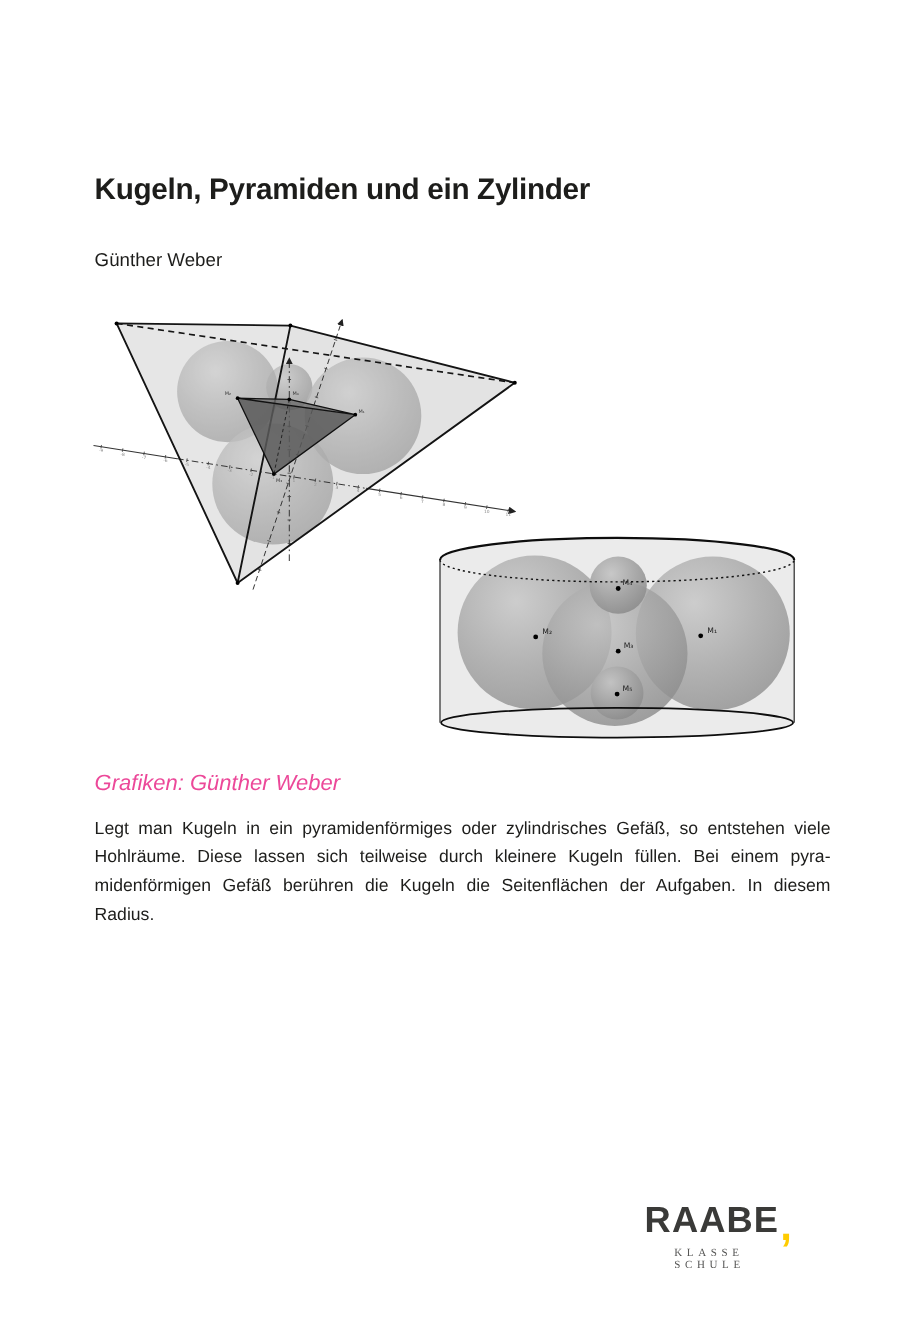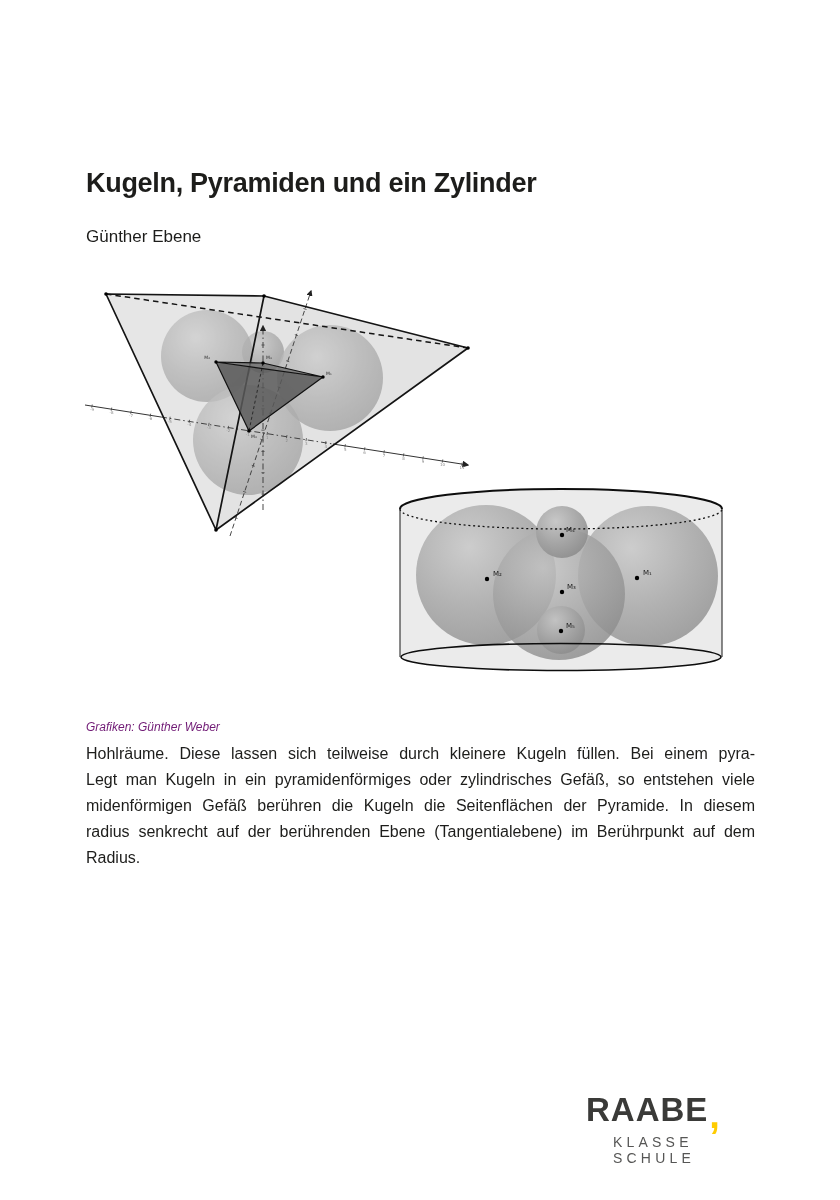--- a/index.html
+++ b/index.html
@@ -1,46 +1,46 @@
 <!DOCTYPE html>
 <html><head>
 <meta charset="utf-8">
 <style>
   html,body{margin:0;padding:0;background:#ffffff;}
   .page{position:relative;width:840px;height:1200px;background:#ffffff;overflow:hidden;
         font-family:"Liberation Sans",sans-serif;color:#1d1d1b;}
-  .title{position:absolute;left:86px;top:168px;margin:0;font-size:27px;font-weight:700;
+  .title{position:absolute;left:86px;top:157px;margin:0;font-size:27px;font-weight:700;
          letter-spacing:-0.3px;color:#1d1d1b;}
   .author{position:absolute;left:86px;top:227px;font-size:17px;color:#1d1d1b;}
-  .caption{position:absolute;left:86px;top:720px;font-size:12px;font-style:italic;color:#701a75;}
+  .caption{position:absolute;left:86px;top:701px;font-size:20px;font-style:italic;color:#ec4899;}
   .paragraph{position:absolute;left:86px;top:741px;width:669px;font-size:16px;line-height:26px;color:#1d1d1b;}
   .pline{text-align:justify;text-align-last:justify;white-space:normal;}
   .pline.last{text-align-last:left;}
   .fig{position:absolute;}
   #fig1{left:80px;top:282px;}
   #fig2{left:393px;top:483px;}
   .axline{stroke:#333;fill:none;}
   .axticks line{stroke:#444;stroke-width:0.8;}
   .axticks text{font-size:4px;fill:#8a8a8a;text-anchor:middle;font-family:"DejaVu Sans",sans-serif;}
   .mlabel{font-family:"DejaVu Sans",sans-serif;fill:#1a1a1a;}
   .mlabel.big{font-size:7px;}
   .mlabel.tiny{font-size:4.5px;fill:#333;}
   .logo{position:absolute;left:586px;top:1090px;width:160px;}
   .logo-row{white-space:nowrap;line-height:36px;}
   .logo-brand{font-size:33px;font-weight:700;letter-spacing:1px;color:#3a3a38;text-align:right;}
   .logo-comma{font-size:38px;font-weight:700;color:#ffcc00;position:relative;top:7px;left:1px;}
-  .logo-tagline{margin-left:27px;margin-top:0px;font-size:14px;letter-spacing:4.2px;color:#565655;}
+  .logo-tagline{margin-left:27px;margin-top:0px;font-size:10px;letter-spacing:4.2px;color:#565655;font-family:Liberation Serif, serif;}
 </style>
 </head>
 <body>
 
 <div class="page">
 
   <h1 class="title">Kugeln, Pyramiden und ein Zylinder</h1>
-  <div class="author">Günther Ebene</div>
+  <div class="author">Günther Weber</div>
 
   <svg id="fig1" class="fig" width="420" height="275" viewBox="80 282 420 275" xmlns="http://www.w3.org/2000/svg">
     <defs>
       <radialGradient id="sphG" cx="38%" cy="30%" r="78%">
         <stop offset="0" stop-color="#c9c9c9"></stop>
         <stop offset="0.55" stop-color="#a5a5a5"></stop>
         <stop offset="1" stop-color="#8b8b8b"></stop>
       </radialGradient>
       <marker id="arr" viewBox="0 0 10 10" refX="8" refY="5" markerWidth="7" markerHeight="7" orient="auto-start-reverse">
         <path d="M0,0 L10,5 L0,10 z" fill="#222"></path>
@@ -192,24 +192,23 @@
       <text class="mlabel big" x="643" y="575">M₁</text>
       <text class="mlabel big" x="567" y="589">M₃</text>
       <text class="mlabel big" x="566" y="532">M₄</text>
       <text class="mlabel big" x="566" y="628">M₅</text>
     </g>
   </svg>
 
   <div class="caption">Grafiken: Günther Weber</div>
 
   <div class="paragraph">
+    <div class="pline">Legt man Kugeln in ein pyramidenförmiges oder zylindrisches Gefäß, so entstehen viele</div>
     <div class="pline">Hohlräume. Diese lassen sich teilweise durch kleinere Kugeln füllen. Bei einem pyra-</div>
-    <div class="pline">Legt man Kugeln in ein pyramidenförmiges oder zylindrisches Gefäß, so entstehen viele</div>
-    <div class="pline">midenförmigen Gefäß berühren die Kugeln die Seitenflächen der Pyramide. In diesem</div>
-    <div class="pline">radius senkrecht auf der berührenden Ebene (Tangentialebene) im Berührpunkt auf dem</div>
+    <div class="pline">midenförmigen Gefäß berühren die Kugeln die Seitenflächen der Aufgaben. In diesem</div>
     <div class="pline last">Radius.</div>
   </div>
 
   <div class="logo">
     <div class="logo-row">
       <span class="logo-brand">RAABE</span><span class="logo-comma">,</span>
     </div>
     <div class="logo-tagline">KLASSE SCHULE</div>
   </div>
 

